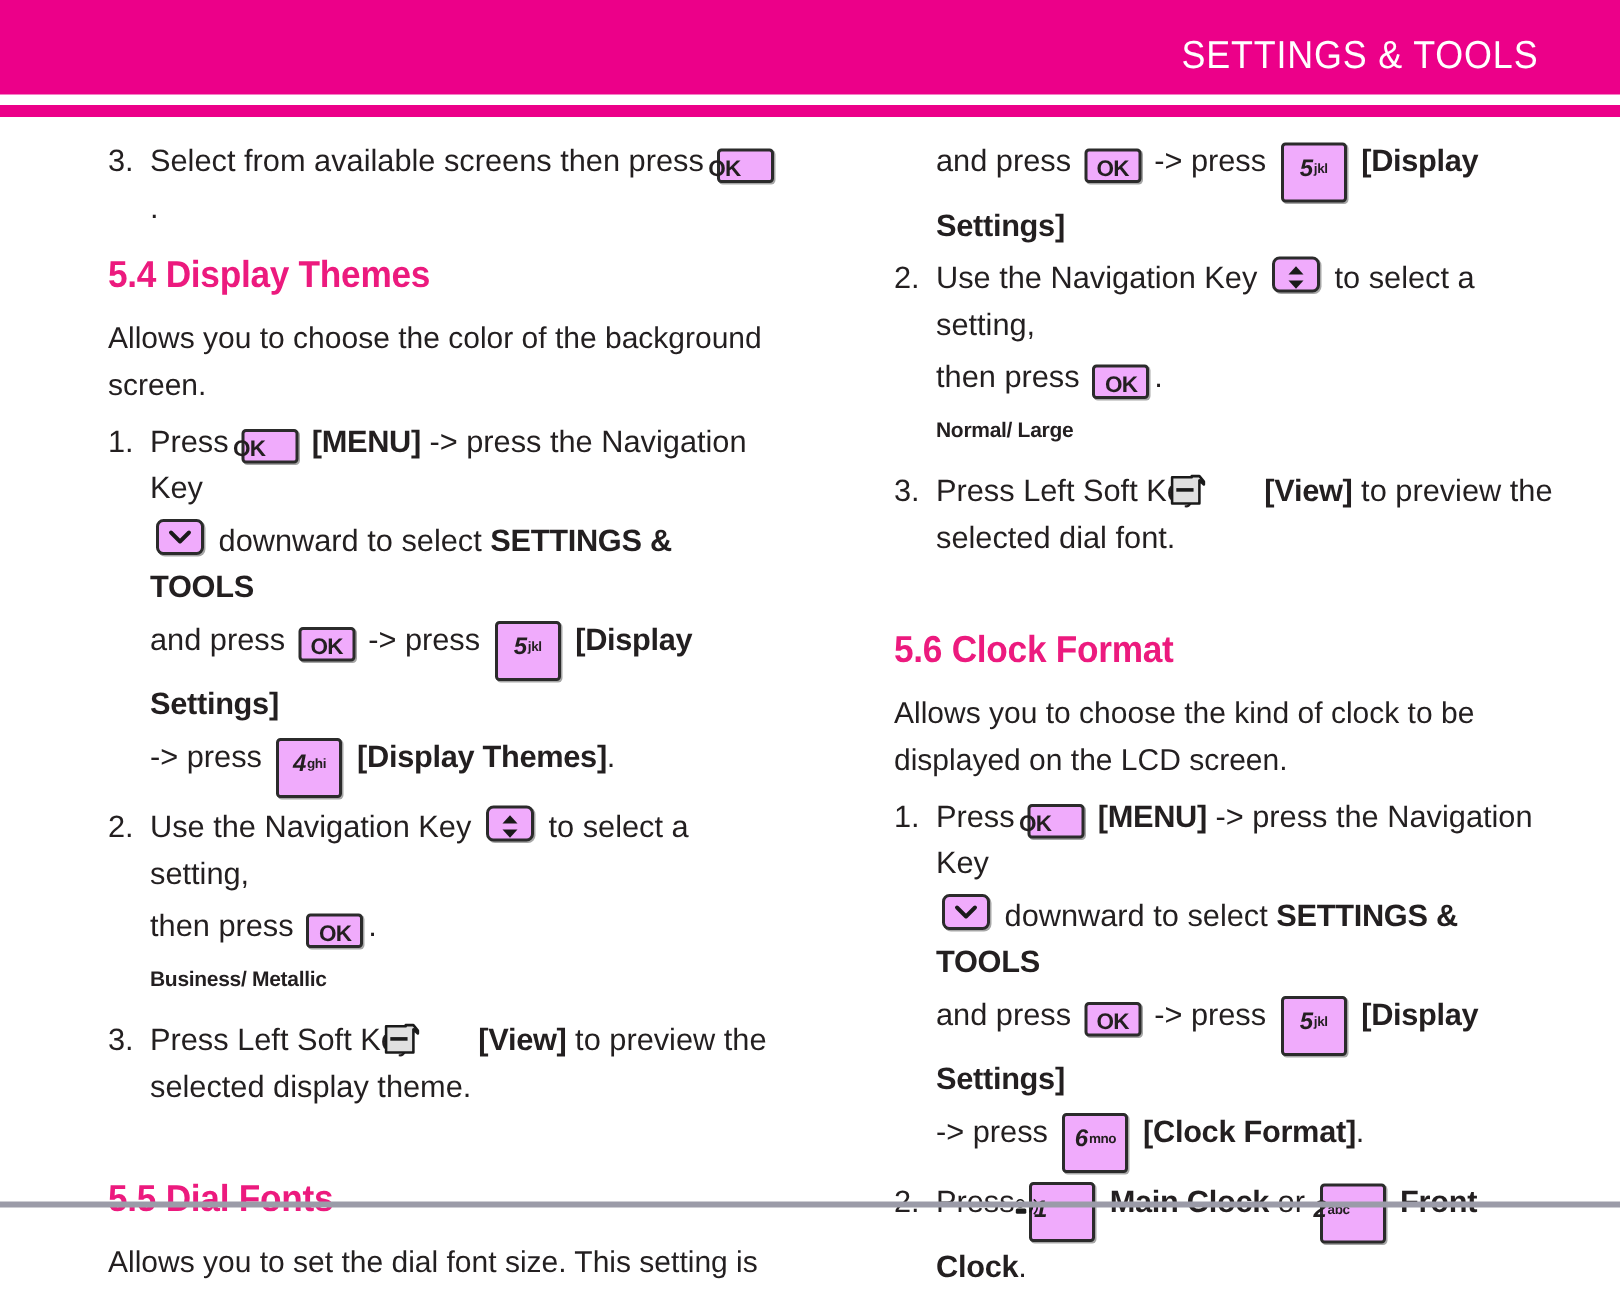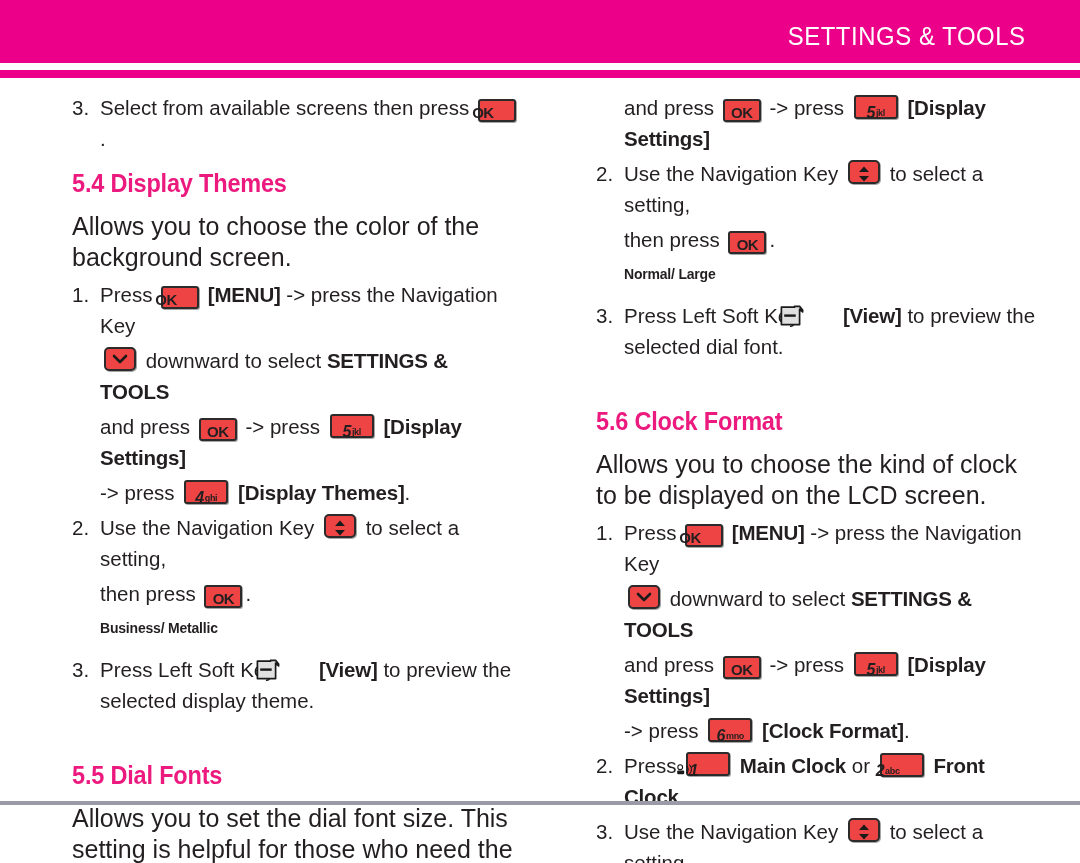--- a/index.html
+++ b/index.html
@@ -58,21 +58,21 @@
     color: #ec1a7e;
     font-weight: bold;
     font-size: 25px;
     margin: 15px 0 13px 0;
     letter-spacing: -0.2px;
     transform: scaleX(0.94);
     transform-origin: left center;
     white-space: nowrap;
   }
   .para {
-    font-size: 25px;
+    font-size: 20px;
     line-height: 31px;
     margin: 12px 0 6px 0;
   }
   .step {
     font-size: 20.5px;
     line-height: 31px;
     margin: 0 0 4px 0;
     padding-left: 28px;
     text-indent: -28px;
   }
@@ -92,39 +92,39 @@
     letter-spacing: -0.2px;
   }
   .gap-md { height: 26px; }
   b, .b { font-weight: bold; letter-spacing: -0.2px; }
 
   
   .key {
     display: inline-block;
     vertical-align: -3px;
     box-sizing: border-box;
-    background: #ef4444;
+    background: #f0abfc;
     border: 2px solid #2b2b2b;
     border-radius: 3px;
     text-align: center;
     line-height: 1;
     position: relative;
     box-shadow: 1px 1px 0 rgba(0,0,0,0.35);
   }
   .key-ok {
     width: 38px; height: 23px;
     font-size: 15px;
     font-weight: 600;
     letter-spacing: -0.5px;
     padding-top: 4px;
     margin: 0 3px;
     font-family: "Liberation Sans", sans-serif;
   }
   .key-num {
-    width: 44px; height: 24px;
+    width: 44px; height: 40px;
     margin: 0 4px;
     padding-top: 4px;
     white-space: nowrap;
   }
   .key-num .digit {
     font-size: 16px;
     font-weight: bold;
     font-style: italic;
     letter-spacing: -0.5px;
   }

